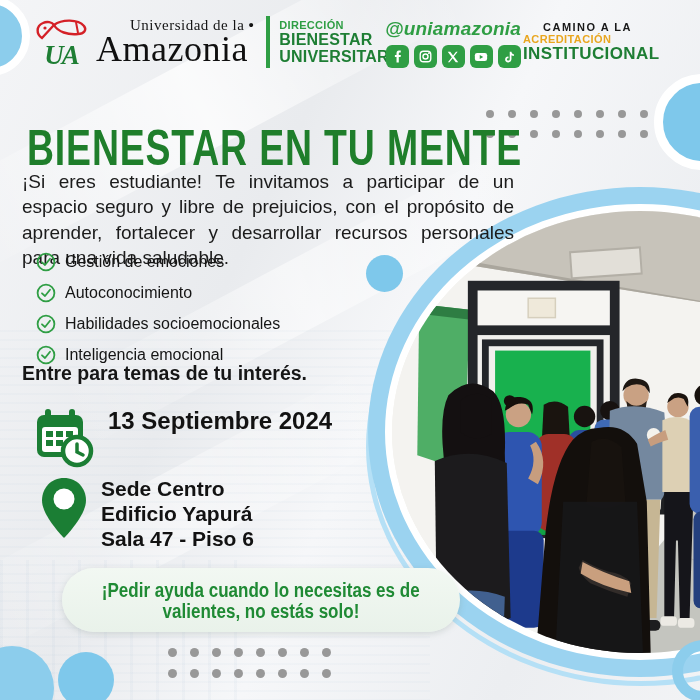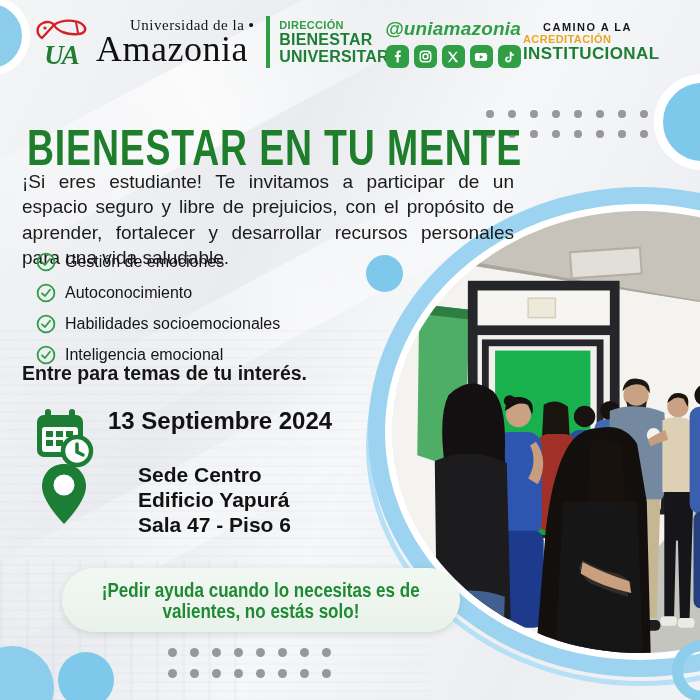--- a/index.html
+++ b/index.html
@@ -57,21 +57,21 @@
   
   .title{position:absolute;left:27px;top:90px;font-size:44px;font-weight:bold;color:#1f7e2b;
     transform:scale(.85,1.14);transform-origin:left top;letter-spacing:1px;white-space:nowrap;z-index:3;}
   .intro{position:absolute;left:22px;top:150px;width:492px;font-size:19px;line-height:1.33;text-align:justify;color:#1b1b1b;z-index:3;}
   .checklist{position:absolute;left:36px;top:246px;z-index:3;}
   .check-item{display:flex;align-items:center;gap:9px;height:31px;font-size:16px;color:#151515;}
   .note{position:absolute;left:22px;top:362px;font-size:19.5px;font-weight:bold;color:#161616;z-index:3;}
   
   .event-row{position:absolute;display:flex;align-items:flex-start;z-index:3;}
   .row-date{left:35px;top:407px;}
-  .row-place{left:40px;top:462px;gap:37px;}
+  .row-place{left:40px;top:476px;}
   .event-text{margin-left:13px;}
   .ev-line-lg{font-size:24px;font-weight:bold;color:#121212;line-height:27px;}
   .ev-line-md{font-size:21px;font-weight:bold;color:#121212;line-height:25px;}
   
   .banner{position:absolute;left:62px;top:568px;width:398px;height:64px;border-radius:32px;
     background:linear-gradient(180deg,#f2f8f2,#e9f2ea);box-shadow:0 2px 6px rgba(120,140,130,.25);
     display:flex;flex-direction:column;align-items:center;justify-content:center;z-index:3;}
   .banner div{font-size:18.5px;font-weight:bold;color:#1f8a34;line-height:21px;transform:scale(.92,1.08);white-space:nowrap;}
   
   .photo-offset-ring{position:absolute;left:366px;top:208px;width:550px;height:478px;border-radius:50%;

